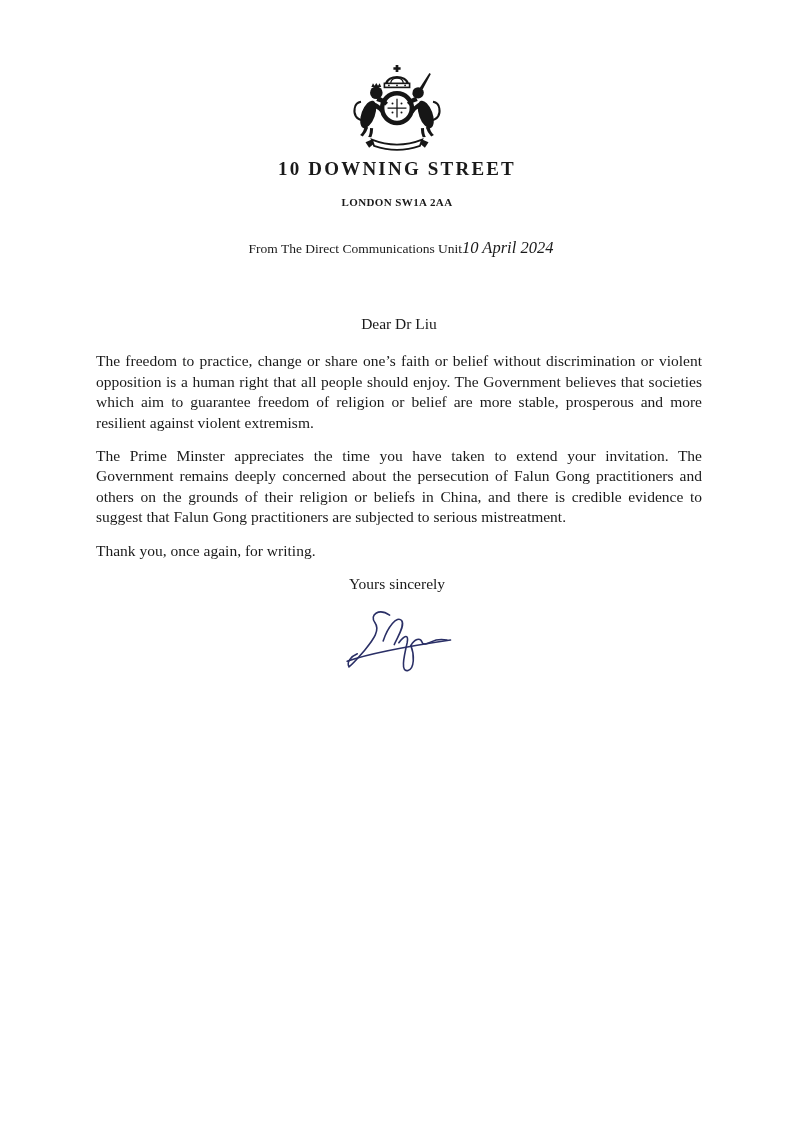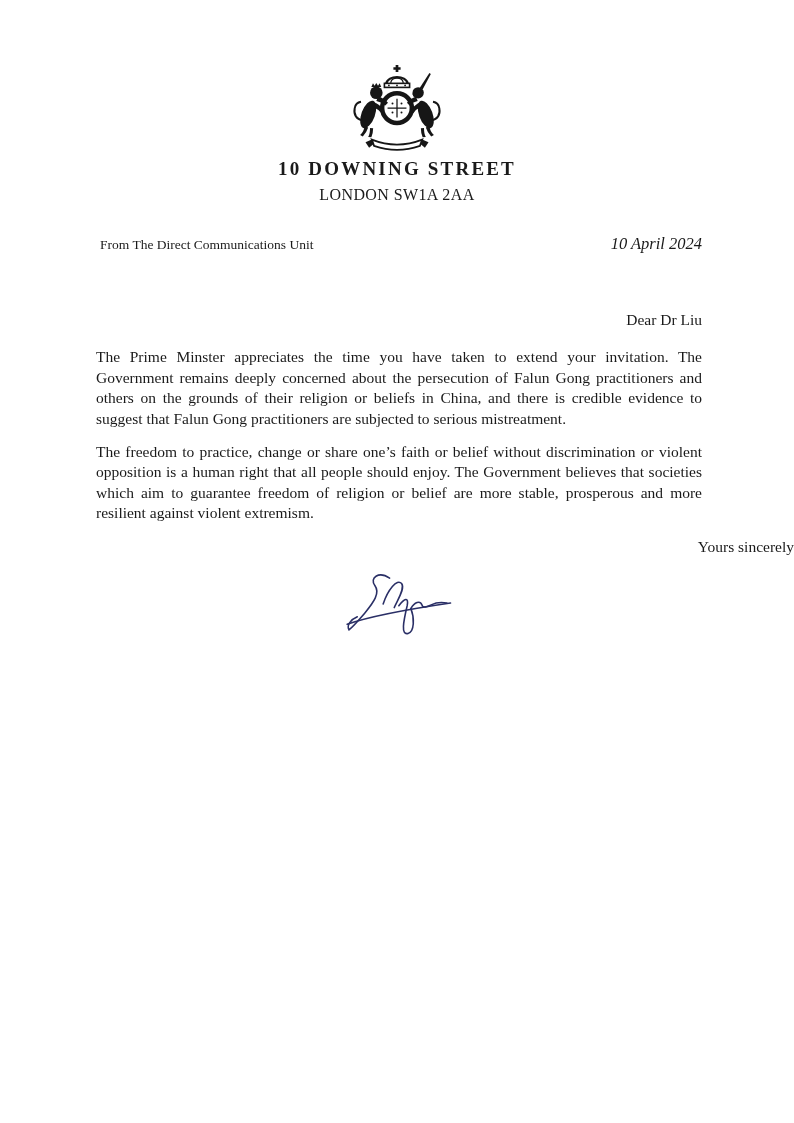--- a/index.html
+++ b/index.html
@@ -17,52 +17,52 @@
   .letterhead { padding-top: 64px; text-align: center; }
   .crest svg { display: block; margin: 0 auto; }
   .lh-title {
     margin-top: 4px;
     font-size: 19px;
     font-weight: 700;
     letter-spacing: 2.2px;
     white-space: nowrap;
   }
   .lh-address {
-    margin-top: 6px;
-    font-size: 16px;
-    font-weight: 400;
+    margin-top: 16px;
+    font-size: 11px;
+    font-weight: 700;
     letter-spacing: 0.4px;
   }
   .lh-website {
     margin-top: 2px;
     font-size: 13.5px;
     font-weight: 700;
     letter-spacing: 0.3px;
   }
   
   .meta-row {
     margin: 30px 92px 0 96px;
     display: flex;
-    justify-content: space-between;
+    justify-content: center;
     align-items: baseline;
   }
   .from-line { font-size: 13.5px; padding-left: 4px; }
   .date { font-size: 16.5px; font-style: italic; }
   
   .body {
     margin: 56px 92px 0 96px;
     font-size: 15.5px;
     line-height: 20.4px;
     text-align: justify;
   }
-  .salutation { margin: 0 0 17px 0; text-align: right; }
+  .salutation { margin: 0 0 17px 0; text-align: center; }
   .para { margin: 0 0 13px 0; }
   .para:last-child { margin-bottom: 0; }
   
-  .closing { text-align: right; margin-top: 14px; font-size: 15.5px; }
+  .closing { text-align: center; margin-top: 14px; font-size: 15.5px; }
   .signature { margin-top: 10px; }
   .signature svg { display: block; margin: 0 auto; }
   .signer { margin-top: 20px; font-weight: 700; font-size: 15.5px; }
 </style>
 </head>
 <body>
 
 <div class="page">
 
   <header class="letterhead">
@@ -117,22 +117,23 @@
     <div class="lh-address">LONDON SW1A 2AA</div>
   </header>
 
   <div class="meta-row">
     <span class="from-line">From The Direct Communications Unit</span>
     <span class="date">10 April 2024</span>
   </div>
 
   <main class="body">
     <p class="salutation">Dear Dr Liu</p>
+    <p class="para">The freedom to practice, change or share one’s faith or belief without discrimination or violent opposition is a human right that all people should enjoy. The Government believes that societies which aim to guarantee freedom of religion or belief are more stable, prosperous and more resilient against violent extremism.</p>
     <p class="para">The Prime Minster appreciates the time you have taken to extend your invitation. The Government remains deeply concerned about the persecution of Falun Gong practitioners and others on the grounds of their religion or beliefs in China, and there is credible evidence to suggest that Falun Gong practitioners are subjected to serious mistreatment.</p>
-    <p class="para">The freedom to practice, change or share one’s faith or belief without discrimination or violent opposition is a human right that all people should enjoy. The Government believes that societies which aim to guarantee freedom of religion or belief are more stable, prosperous and more resilient against violent extremism.</p>
+    <p class="para">Thank you, once again, for writing.</p>
   </main>
 
   <div class="closing">
     <div class="closing-phrase">Yours sincerely</div>
     <div class="signature">
       <svg viewBox="0 0 130 80" width="120" height="74" aria-hidden="true">
         <g fill="none" stroke="#2a2f66" stroke-width="1.7" stroke-linecap="round">
           <path d="M57,13 C45,5 35,13 41,21 C47,29 40,39 30,51 C24,58 17,66 13,69 C10,64 15,58 22,55"></path>
           <path d="M11,63 C40,53 82,46 123,40"></path>
           <path d="M50,41 C55,26 65,13 70,19 C74,24 66,36 62,45"></path>

